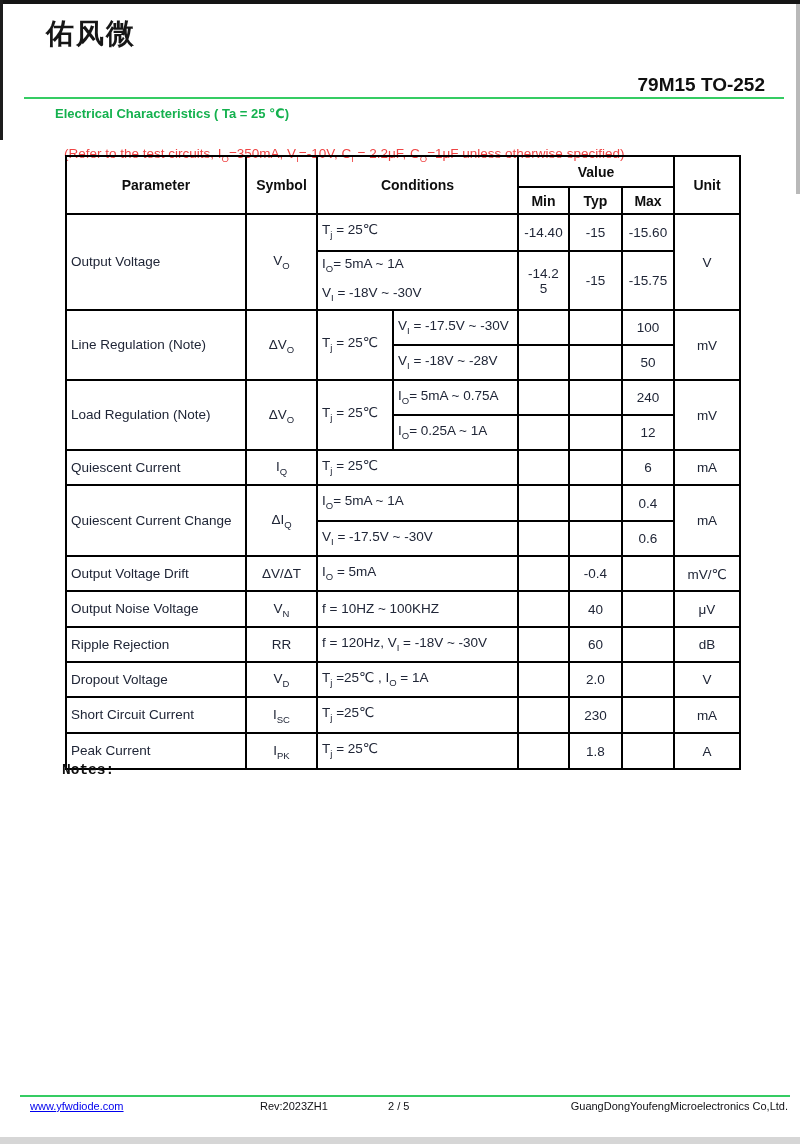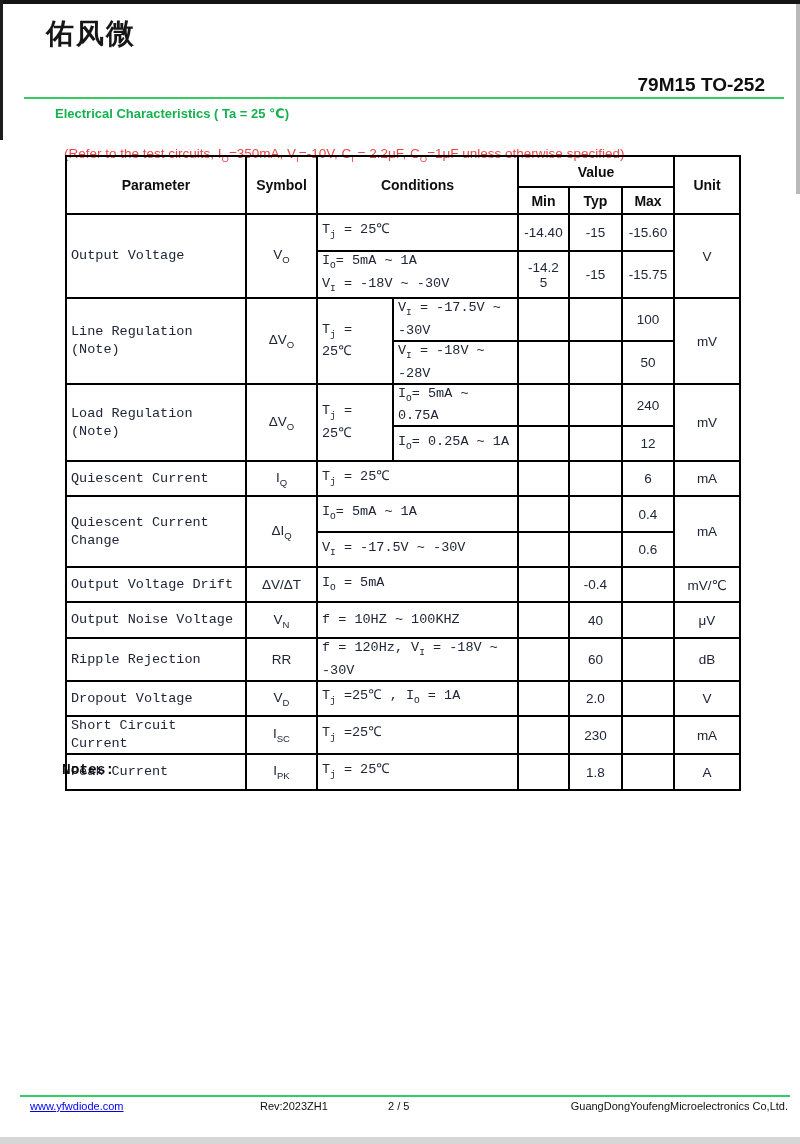--- a/index.html
+++ b/index.html
@@ -27,21 +27,21 @@
   .rule-footer{top:1095px;left:20px;width:770px;}
 
   .section-title{position:absolute;left:55px;top:106px;font-size:13px;font-weight:bold;color:#14b14e;}
   .intro{position:absolute;left:64px;top:134px;font-size:13.5px;color:#ef4444;margin-top:12px;}
 
   
   table.ec{position:absolute;left:65px;top:155px;border-collapse:collapse;table-layout:fixed;
            font-size:13.5px;color:#202637;border:1px solid #8b5cf6;}
   table.ec td{border:2px solid #000;padding:0 4px;vertical-align:middle;overflow:hidden;}
   td.c{text-align:center;}
-  td.pl{text-align:left;padding-left:8px;line-height:18px;font-family:Liberation Mono, monospace;}
+  td.pl{text-align:left;padding-left:8px;line-height:24px;}
   td.b{font-weight:bold;color:#0e0e0e;font-size:14px;}
   td.tb{border-bottom-width:1px;}
   td.tt{border-top-width:1px;}
   sub{font-size:9.5px;}
 
   .notes-heading{position:absolute;left:62px;top:762px;font-size:14.5px;font-weight:bold;color:#0e0e0e;font-family:Liberation Mono, monospace;}
   .notes-body{position:absolute;left:62px;top:790px;width:680px;font-size:14px;line-height:26px;color:#181c26;}
 
   .footer-item{position:absolute;top:1100px;font-size:11px;font-weight:normal;color:#101014;}
   .footer-link{left:30px;color:#0000ee;text-decoration:underline;cursor:pointer;}

